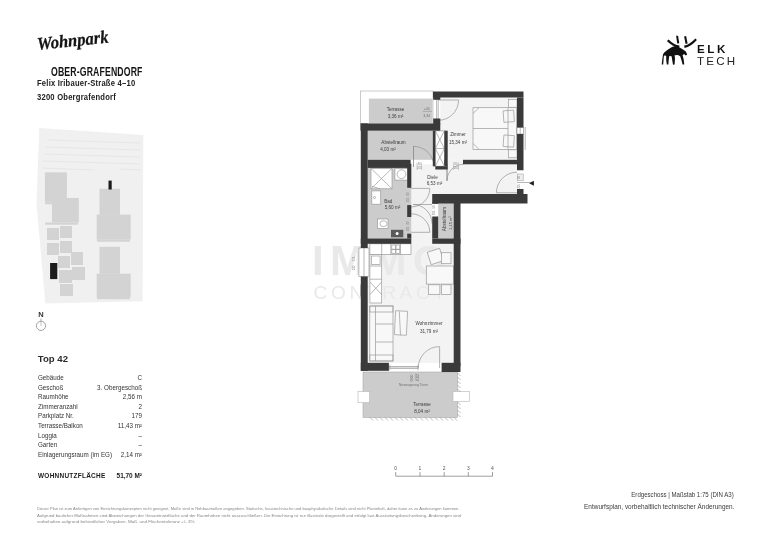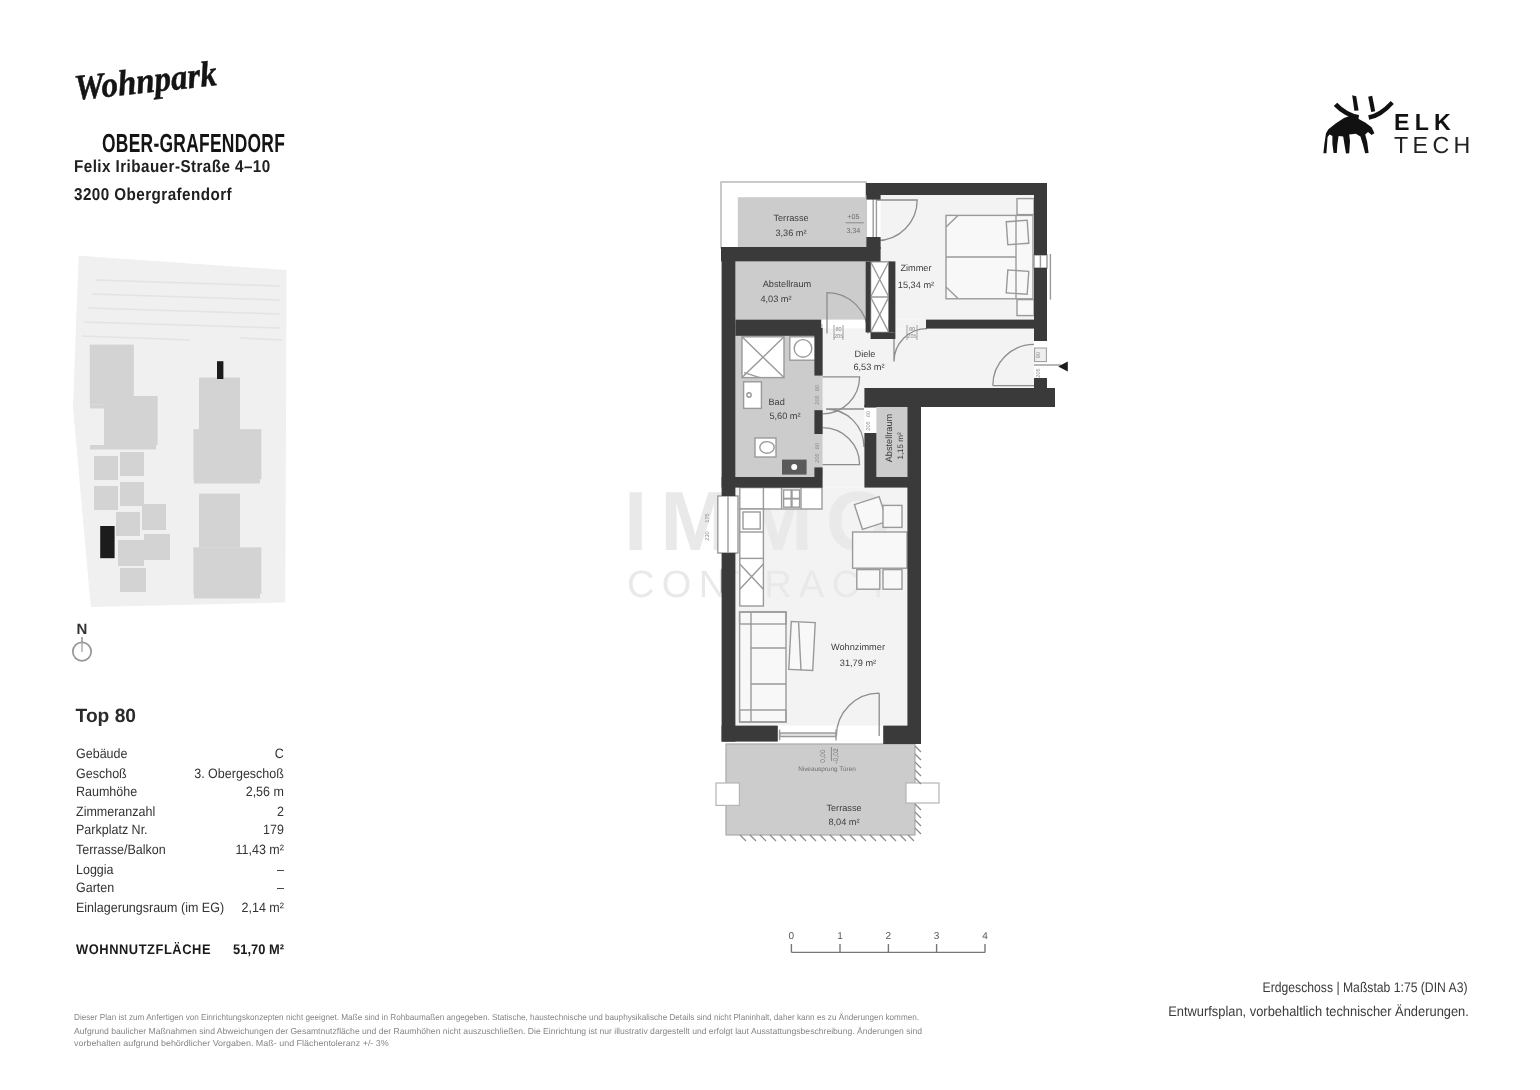--- a/index.html
+++ b/index.html
@@ -15,21 +15,21 @@
   <text x="2" y="22" transform="rotate(-6 2 22) scale(0.92 1)" font-family="Liberation Serif" font-style="italic" font-weight="bold" font-size="18" fill="#141414" stroke="#141414" stroke-width="0.25">Wohnpark</text>
 </svg>
 </div>
 <div class="abs" style="left:51px;top:64px;">
   <div style="font-weight:bold;font-size:13px;color:#141414;transform:scaleX(0.67);transform-origin:0 0;white-space:nowrap;letter-spacing:0.2px;">OBER-GRAFENDORF</div>
 </div>
 <div class="abs" style="left:37px;top:77px;font-weight:bold;font-size:8.6px;color:#202020;line-height:13.6px;letter-spacing:0.25px;transform:scaleX(0.885);transform-origin:0 0;">
   Felix Iribauer-Straße 4–10<br>3200 Obergrafendorf
 </div>
 
-<div class="abs" style="left:655px;top:42px;width:110px;height:40px;">
+<div class="abs" style="left:655px;top:30px;width:110px;height:40px;">
 <svg width="110" height="40" viewBox="655 30 110 40">
   <g fill="#111" stroke="none">
     <path d="M668.6 39.4 Q673.7 44.7 679.5 45.5 L679.2 47.7 Q672.1 46.5 666.9 41.0 Z"></path>
     <path d="M695.4 38.5 Q689.4 44.9 684.1 45.6 L684.6 47.9 Q690.9 46.8 696.9 40.0 Z"></path>
     <path d="M676.1 35.6 L678.1 36.1 L679.3 43.2 L677.2 43.4 Z"></path>
     <path d="M684.1 36.4 L686.1 35.9 L687.6 43.6 L685.6 44.0 Z"></path>
     <path d="M664.2 52.6 L668.0 49.6 L672.0 47.0 L675.0 45.9 L677.0 46.1 L679.6 47.6
              L682.6 49.3 L685.8 51.6 L687.2 54.6 L685.8 55.5 L684.0 54.0 L682.6 55.2
              L683.6 59.0 L684.3 64.5 L682.6 64.6 L681.4 60.0 L680.2 56.2 L677.9 54.9
              L674.6 55.3 L675.0 58.5 L674.6 64.6 L673.0 64.7 L672.2 60.0 L671.6 56.3
@@ -74,21 +74,21 @@
   </g>
   <rect x="50.1" y="263" width="7.2" height="16.1" fill="#1c1c1c"></rect>
   <rect x="108.5" y="180.6" width="3.2" height="8.9" fill="#1c1c1c"></rect>
   <text x="38.3" y="317" font-size="7.5" font-weight="bold" fill="#333">N</text>
   <line x1="41" y1="318.5" x2="41" y2="327" stroke="#999" stroke-width="0.8"></line>
   <circle cx="41" cy="325.8" r="4.6" fill="#ffffff" stroke="#999" stroke-width="0.9"></circle>
   <line x1="41" y1="321.2" x2="41" y2="326" stroke="#aaa" stroke-width="0.7"></line>
 </svg>
 </div>
 
-<div class="abs" style="left:37.8px;top:353px;font-size:9.6px;font-weight:bold;color:#2b2b2b;">Top 80</div>
+<div class="abs" style="left:37.8px;top:353px;font-size:9.6px;font-weight:bold;color:#2b2b2b;">Top 42</div>
 <div class="abs" style="left:37.5px;top:374px;width:113px;font-size:6.8px;color:#333;transform:scaleX(0.92);transform-origin:0 0;">
   <div style="position:relative;height:9.6px;">Gebäude<span style="position:absolute;right:0;">C</span></div>
   <div style="position:relative;height:9.6px;">Geschoß<span style="position:absolute;right:0;">3. Obergeschoß</span></div>
   <div style="position:relative;height:9.6px;">Raumhöhe<span style="position:absolute;right:0;">2,56 m</span></div>
   <div style="position:relative;height:9.6px;">Zimmeranzahl<span style="position:absolute;right:0;">2</span></div>
   <div style="position:relative;height:9.6px;">Parkplatz Nr.<span style="position:absolute;right:0;">179</span></div>
   <div style="position:relative;height:9.6px;">Terrasse/Balkon<span style="position:absolute;right:0;">11,43 m²</span></div>
   <div style="position:relative;height:9.6px;">Loggia<span style="position:absolute;right:0;">–</span></div>
   <div style="position:relative;height:9.6px;">Garten<span style="position:absolute;right:0;">–</span></div>
   <div style="position:relative;height:9.6px;">Einlagerungsraum (im EG)<span style="position:absolute;right:0;">2,14 m²</span></div>

